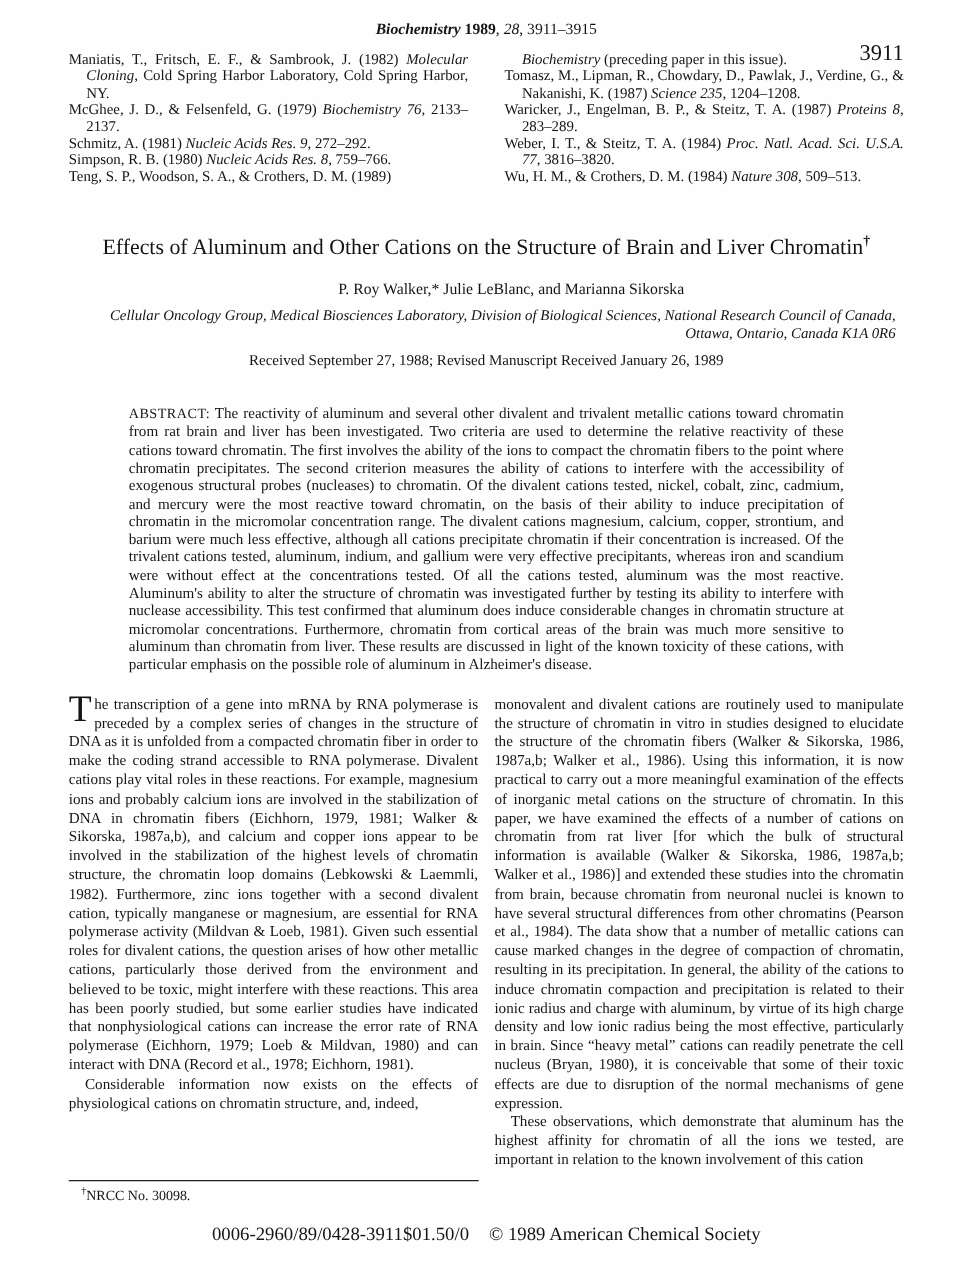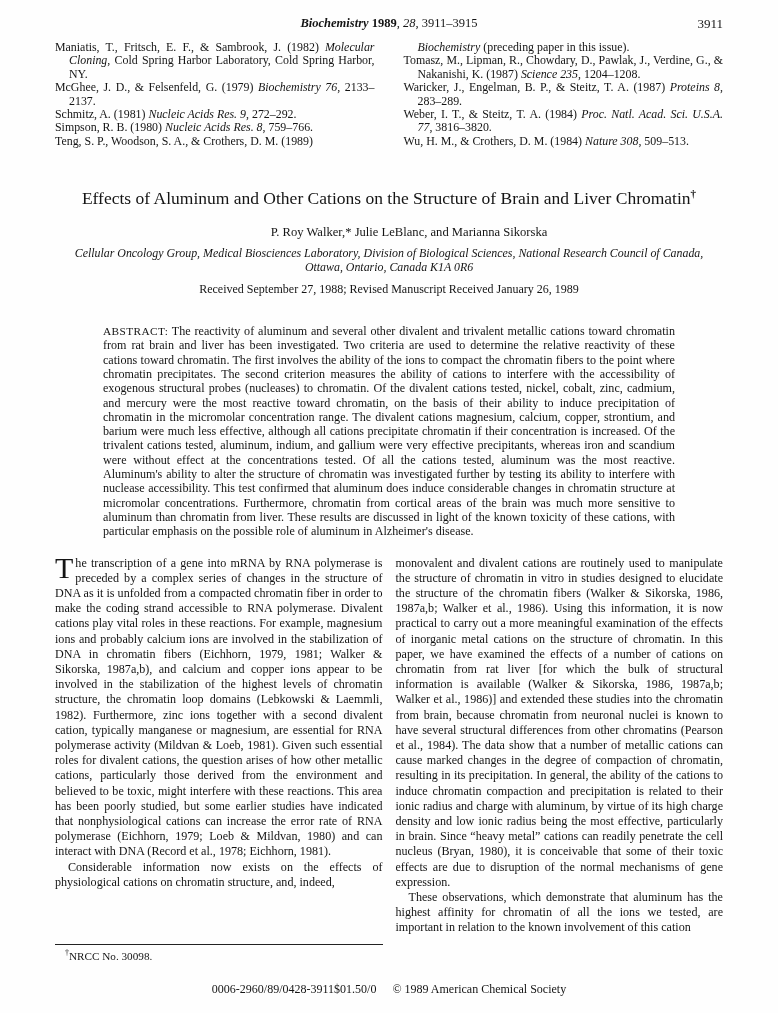--- a/index.html
+++ b/index.html
@@ -5,46 +5,46 @@
   html,body { margin:0; padding:0; }
   body {
     width:778px; height:1013px; overflow:hidden;
     background:#fefefe; color:#141414;
     font-family:"Liberation Serif","DejaVu Serif",serif;
   }
   .it { font-style:italic; }
   .bd { font-weight:bold; }
   .header { position:relative; padding-top:16px; height:18px; }
   .header-center { text-align:center; font-size:12.5px; }
-  .header-page { position:absolute; right:55px; top:16px; font-size:13px; }
+  .header-page { position:absolute; right:55px; top:32px; font-size:18px; }
   .refs { display:flex; gap:29px; padding:7px 55px 0 55px; }
   .refs-col { width:328px; font-size:11.9px; line-height:13.4px; text-align:justify; }
   .reference { text-indent:-14px; padding-left:14px; }
   .reference.cont { text-indent:0; }
   .title { margin:34px auto 0 auto; max-width:628px; text-align:center;
            font-size:17.5px; line-height:23px; }
   .title sup { font-size:11px; }
   .authors { margin-top:15px; text-align:center; font-size:12.6px;padding-left:40px; }
-  .affiliation { margin:6px auto 0 auto; max-width:655px; text-align:center;
+  .affiliation { margin:6px auto 0 auto; max-width:655px; text-align:right;
                  font-style:italic; font-size:11.9px; line-height:14px; }
   .received { margin-top:8px; text-align:center; font-size:12px; }
   .abstract { margin:27px auto 0 auto; width:572px; text-align:justify;
               font-size:12.1px; line-height:14.3px; }
   .abstract-label { letter-spacing:0.4px; font-size:11.3px; }
   .columns { display:flex; gap:13px; padding:17px 55px 0 55px; }
   .col { width:328px; font-size:12.1px; line-height:15.2px; text-align:justify; }
   .body-para { margin:0; }
   .body-para.ind { text-indent:13px; }
   .dropcap { float:left; font-size:30px; line-height:24px; padding-right:2px; }
   .footnote { padding:8px 55px 0 55px; }
   .footnote-rule { width:328px; height:0; border-top:1.2px solid #222; margin-bottom:3px; }
   .footnote-text { font-size:11.2px; padding-left:10px; }
   .footnote-text sup { font-size:8px; }
   .footer { position:absolute; left:0; bottom:16px; width:778px;
-            text-align:center; font-size:12px; }
+            text-align:center; font-size:15px; }
   .footer .code { margin-right:16px; }
 </style>
 </head>
 <body>
 
 <div>
 
   <div class="header">
     <div class="header-center"><span class="it bd">Biochemistry </span><span class="bd">1989</span><span>, </span><span class="it">28</span><span>, 3911–3915</span></div>
     <div class="header-page">3911</div>

